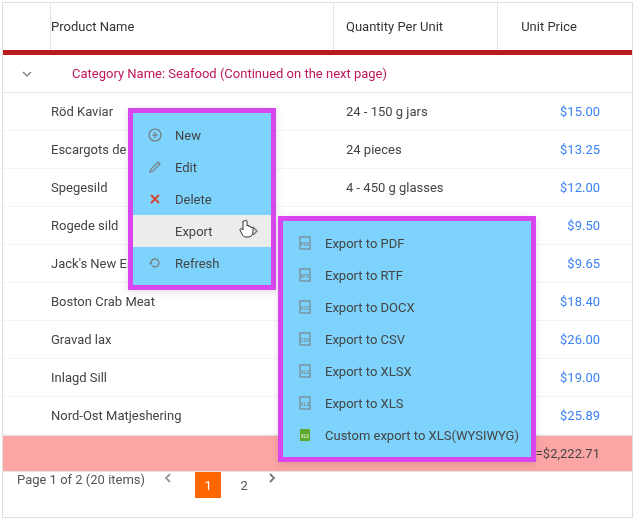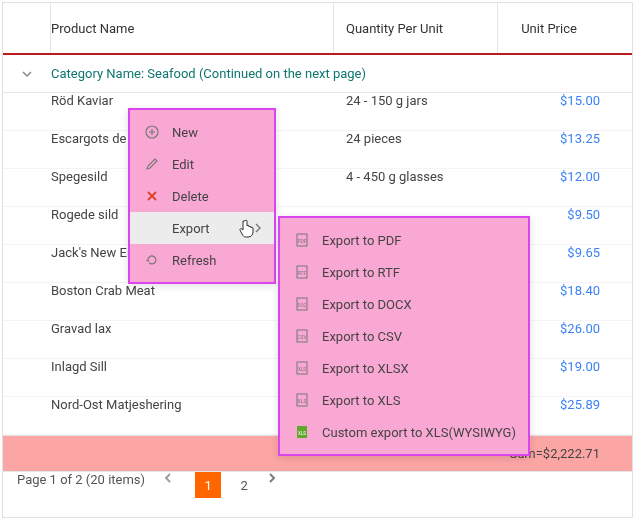--- a/index.html
+++ b/index.html
@@ -9,47 +9,49 @@
     color: #333;
     background: #fff;
     width: 635px;
     height: 520px;
     overflow: hidden;
     position: relative;
   }
   .grid { border: 1px solid #e0e0e0; margin: 2px; }
   .header-row {
     display: flex;
-    border-bottom: 2px solid #b91c1c;
+    border-bottom: 5px solid #b91c1c;
     height: 52px;
     align-items: center;
     background: #fff;
   }
   .col-expand { width: 48px; flex: 0 0 48px; }
   .col-name { flex: 1 1 auto; padding-left: 0; }
   .col-qty { width: 164px; flex: 0 0 164px; padding-left: 12px; }
   .col-price { width: 134px; flex: 0 0 134px; text-align: right; padding-right: 32px; }
   .header-cell { color: #333; font-weight: 400; font-size: 13px; border-right: 1px solid #e5e5e5; height: 100%; display: flex; align-items: center; }
   .header-cell:last-child { border-right: none; }
   .group-row {
     display: flex;
     align-items: center;
     height: 38px;
-    color: #0f766e;
+    color: #be185d;
     border-bottom: 1px solid #e5e5e5;
+    gap: 21px;
   }
   .group-row .chevron {
     width: 48px;
     text-align: center;
     color: #888;
     display: flex;
     justify-content: center;
   }
   .data-row {
     display: flex;
+    align-items: center;
     height: 38px;
     border-bottom: 1px solid #f4f4f4;
   }
   .cell-name { flex: 1 1 auto; padding-left: 0; color: #444; }
   .cell-qty { width: 164px; flex: 0 0 164px; padding-left: 12px; color: #444; }
   .cell-price { width: 134px; flex: 0 0 134px; text-align: right; padding-right: 32px; color: #3b82f6; }
   .data-row .col-expand { width: 48px; flex: 0 0 48px; }
   .footer-sum {
     display: flex;
     justify-content: flex-end;
@@ -73,22 +75,22 @@
     width: 26px; height: 26px;
     display: flex; align-items: center; justify-content: center;
     cursor: pointer; color: #555;
   }
   .page-btn.current { background: #ff6600; color: #fff; }
   .page-nav { color: #999; cursor: pointer; width:22px; text-align:center; }
 
   
   .ctx-menu {
     position: absolute;
-    background: #f9a8d4;
-    border: 2px solid #d946ef;
+    background: #7dd3fc;
+    border: 5px solid #d946ef;
     box-shadow: 0 2px 8px rgba(0,0,0,0.12);
     padding: 6px 0;
     min-width: 148px;
     z-index: 10;
   }
   .ctx-menu.main { top: 108px; left: 128px; }
   .ctx-menu.sub { top: 192px; left: 278px; min-width: 248px; margin-top: 24px; }
   .ctx-item {
     display: flex;
     align-items: center;

